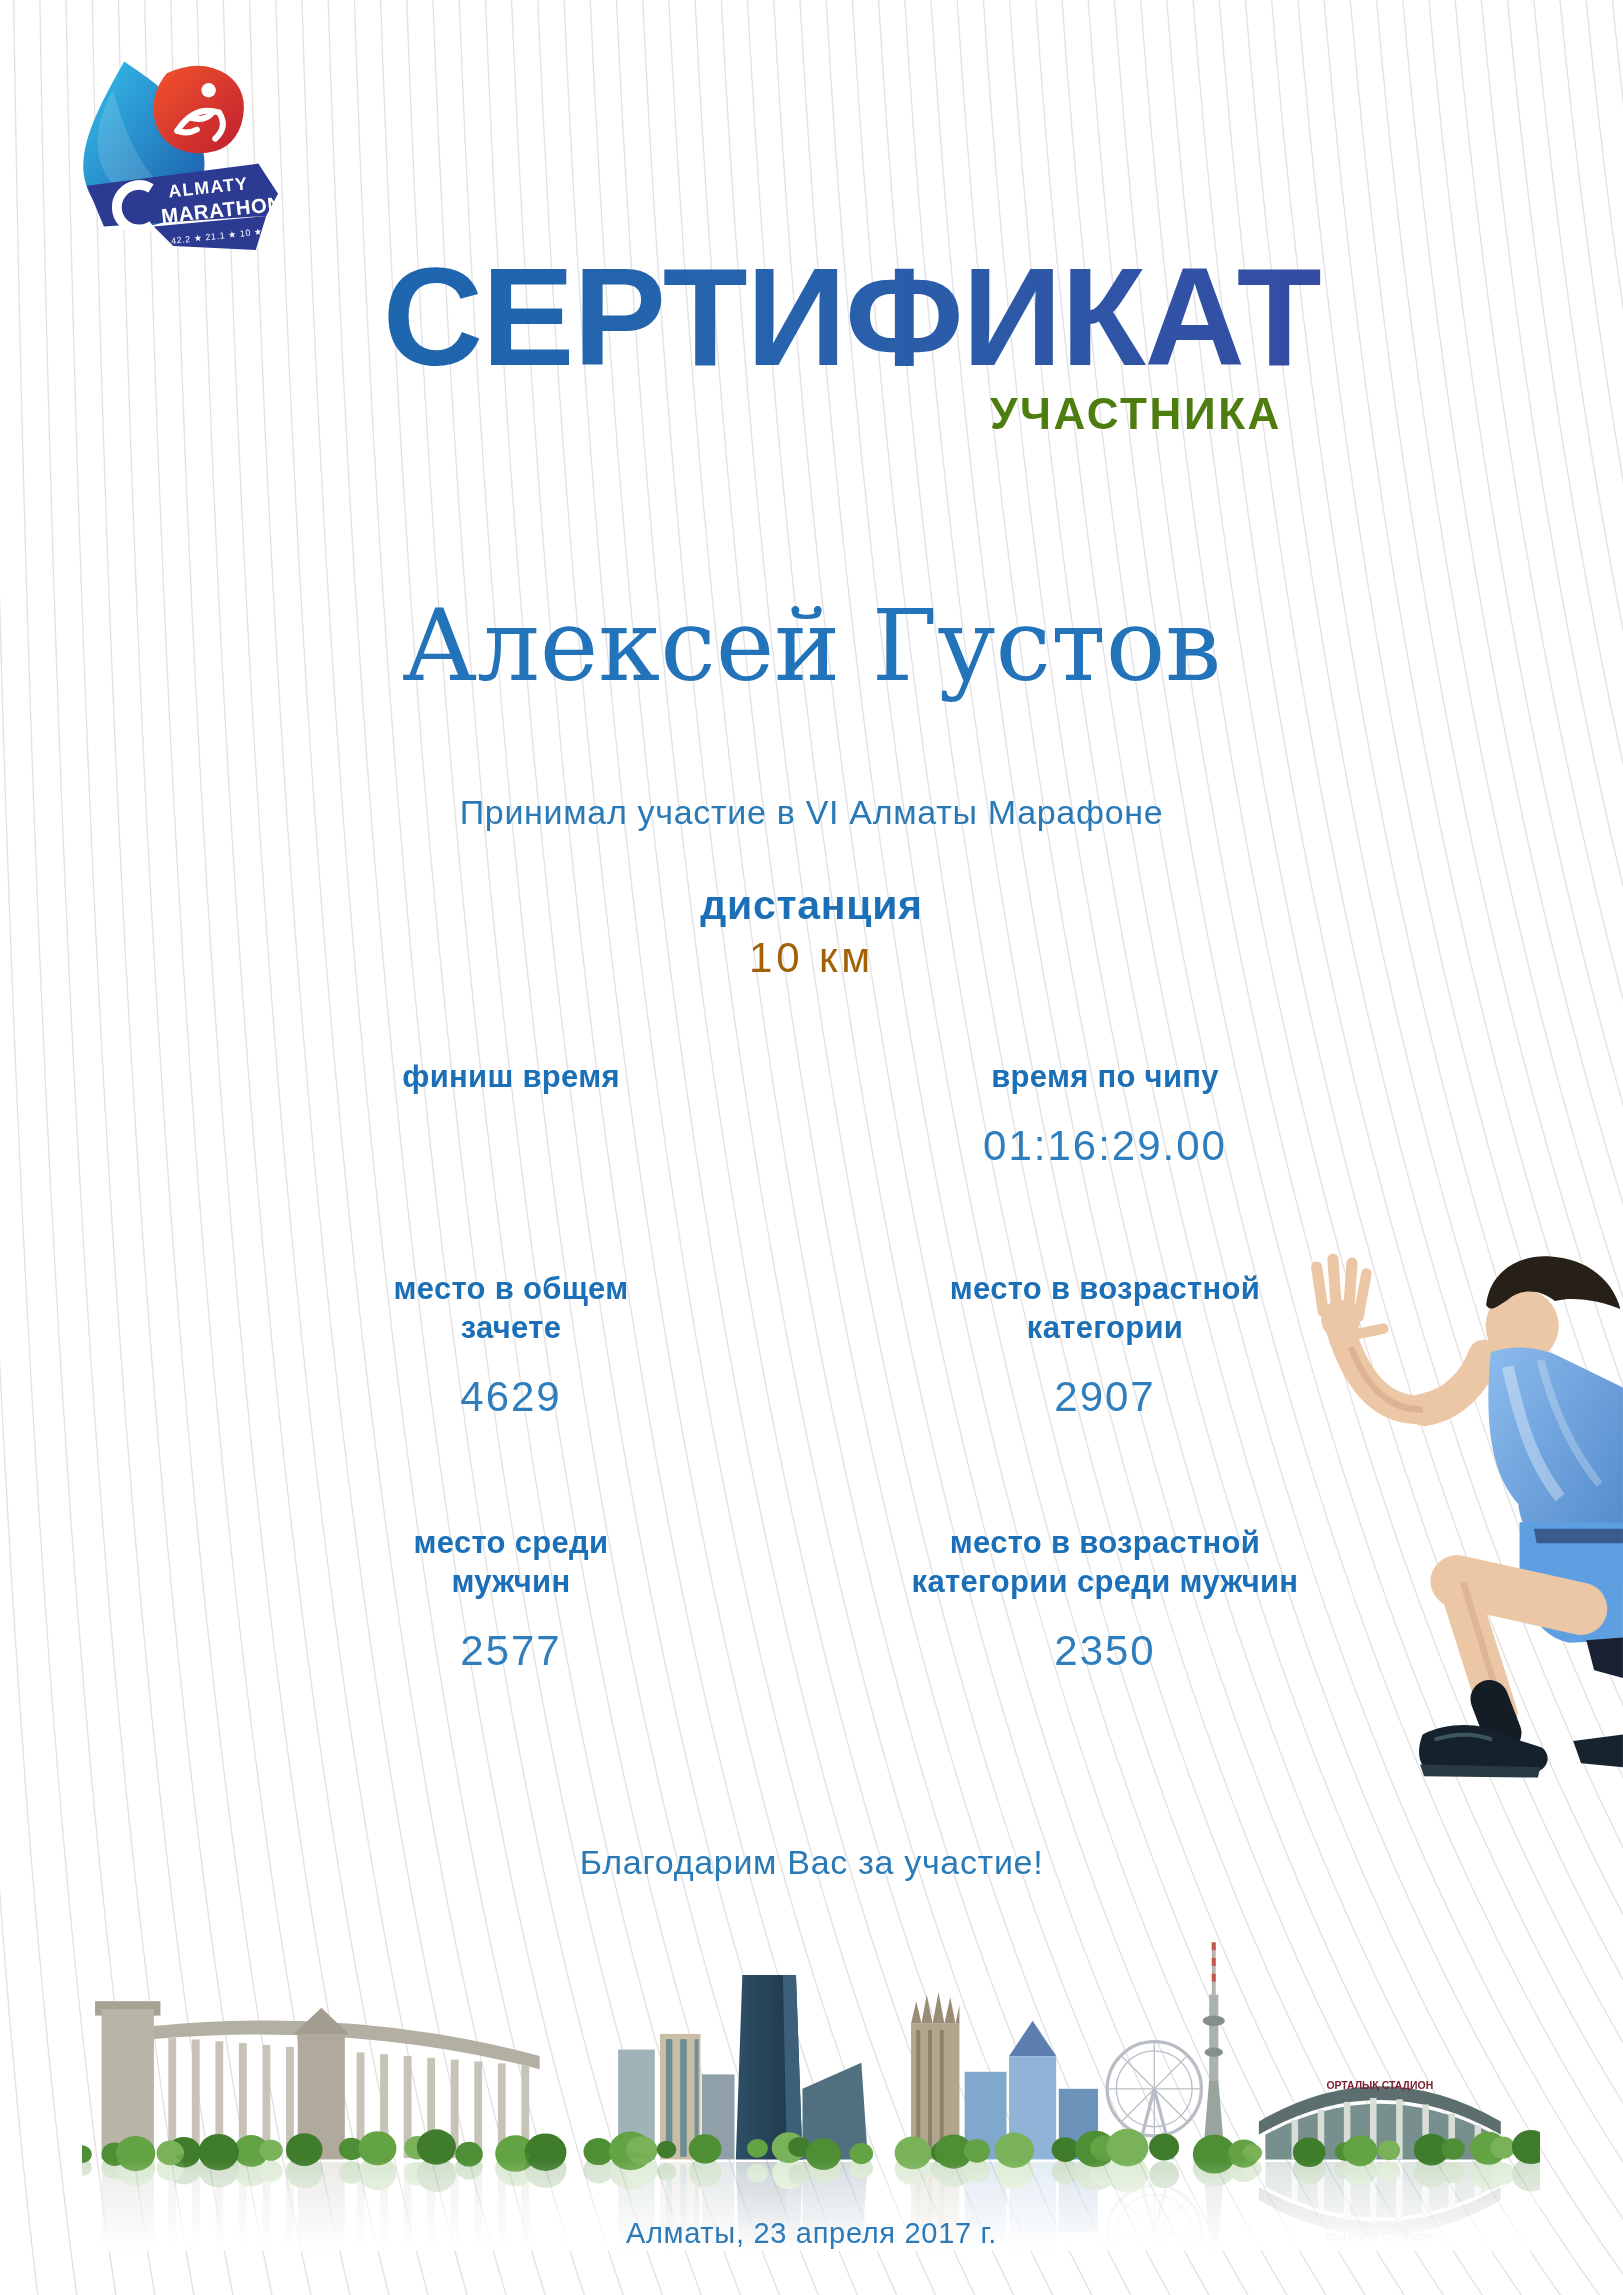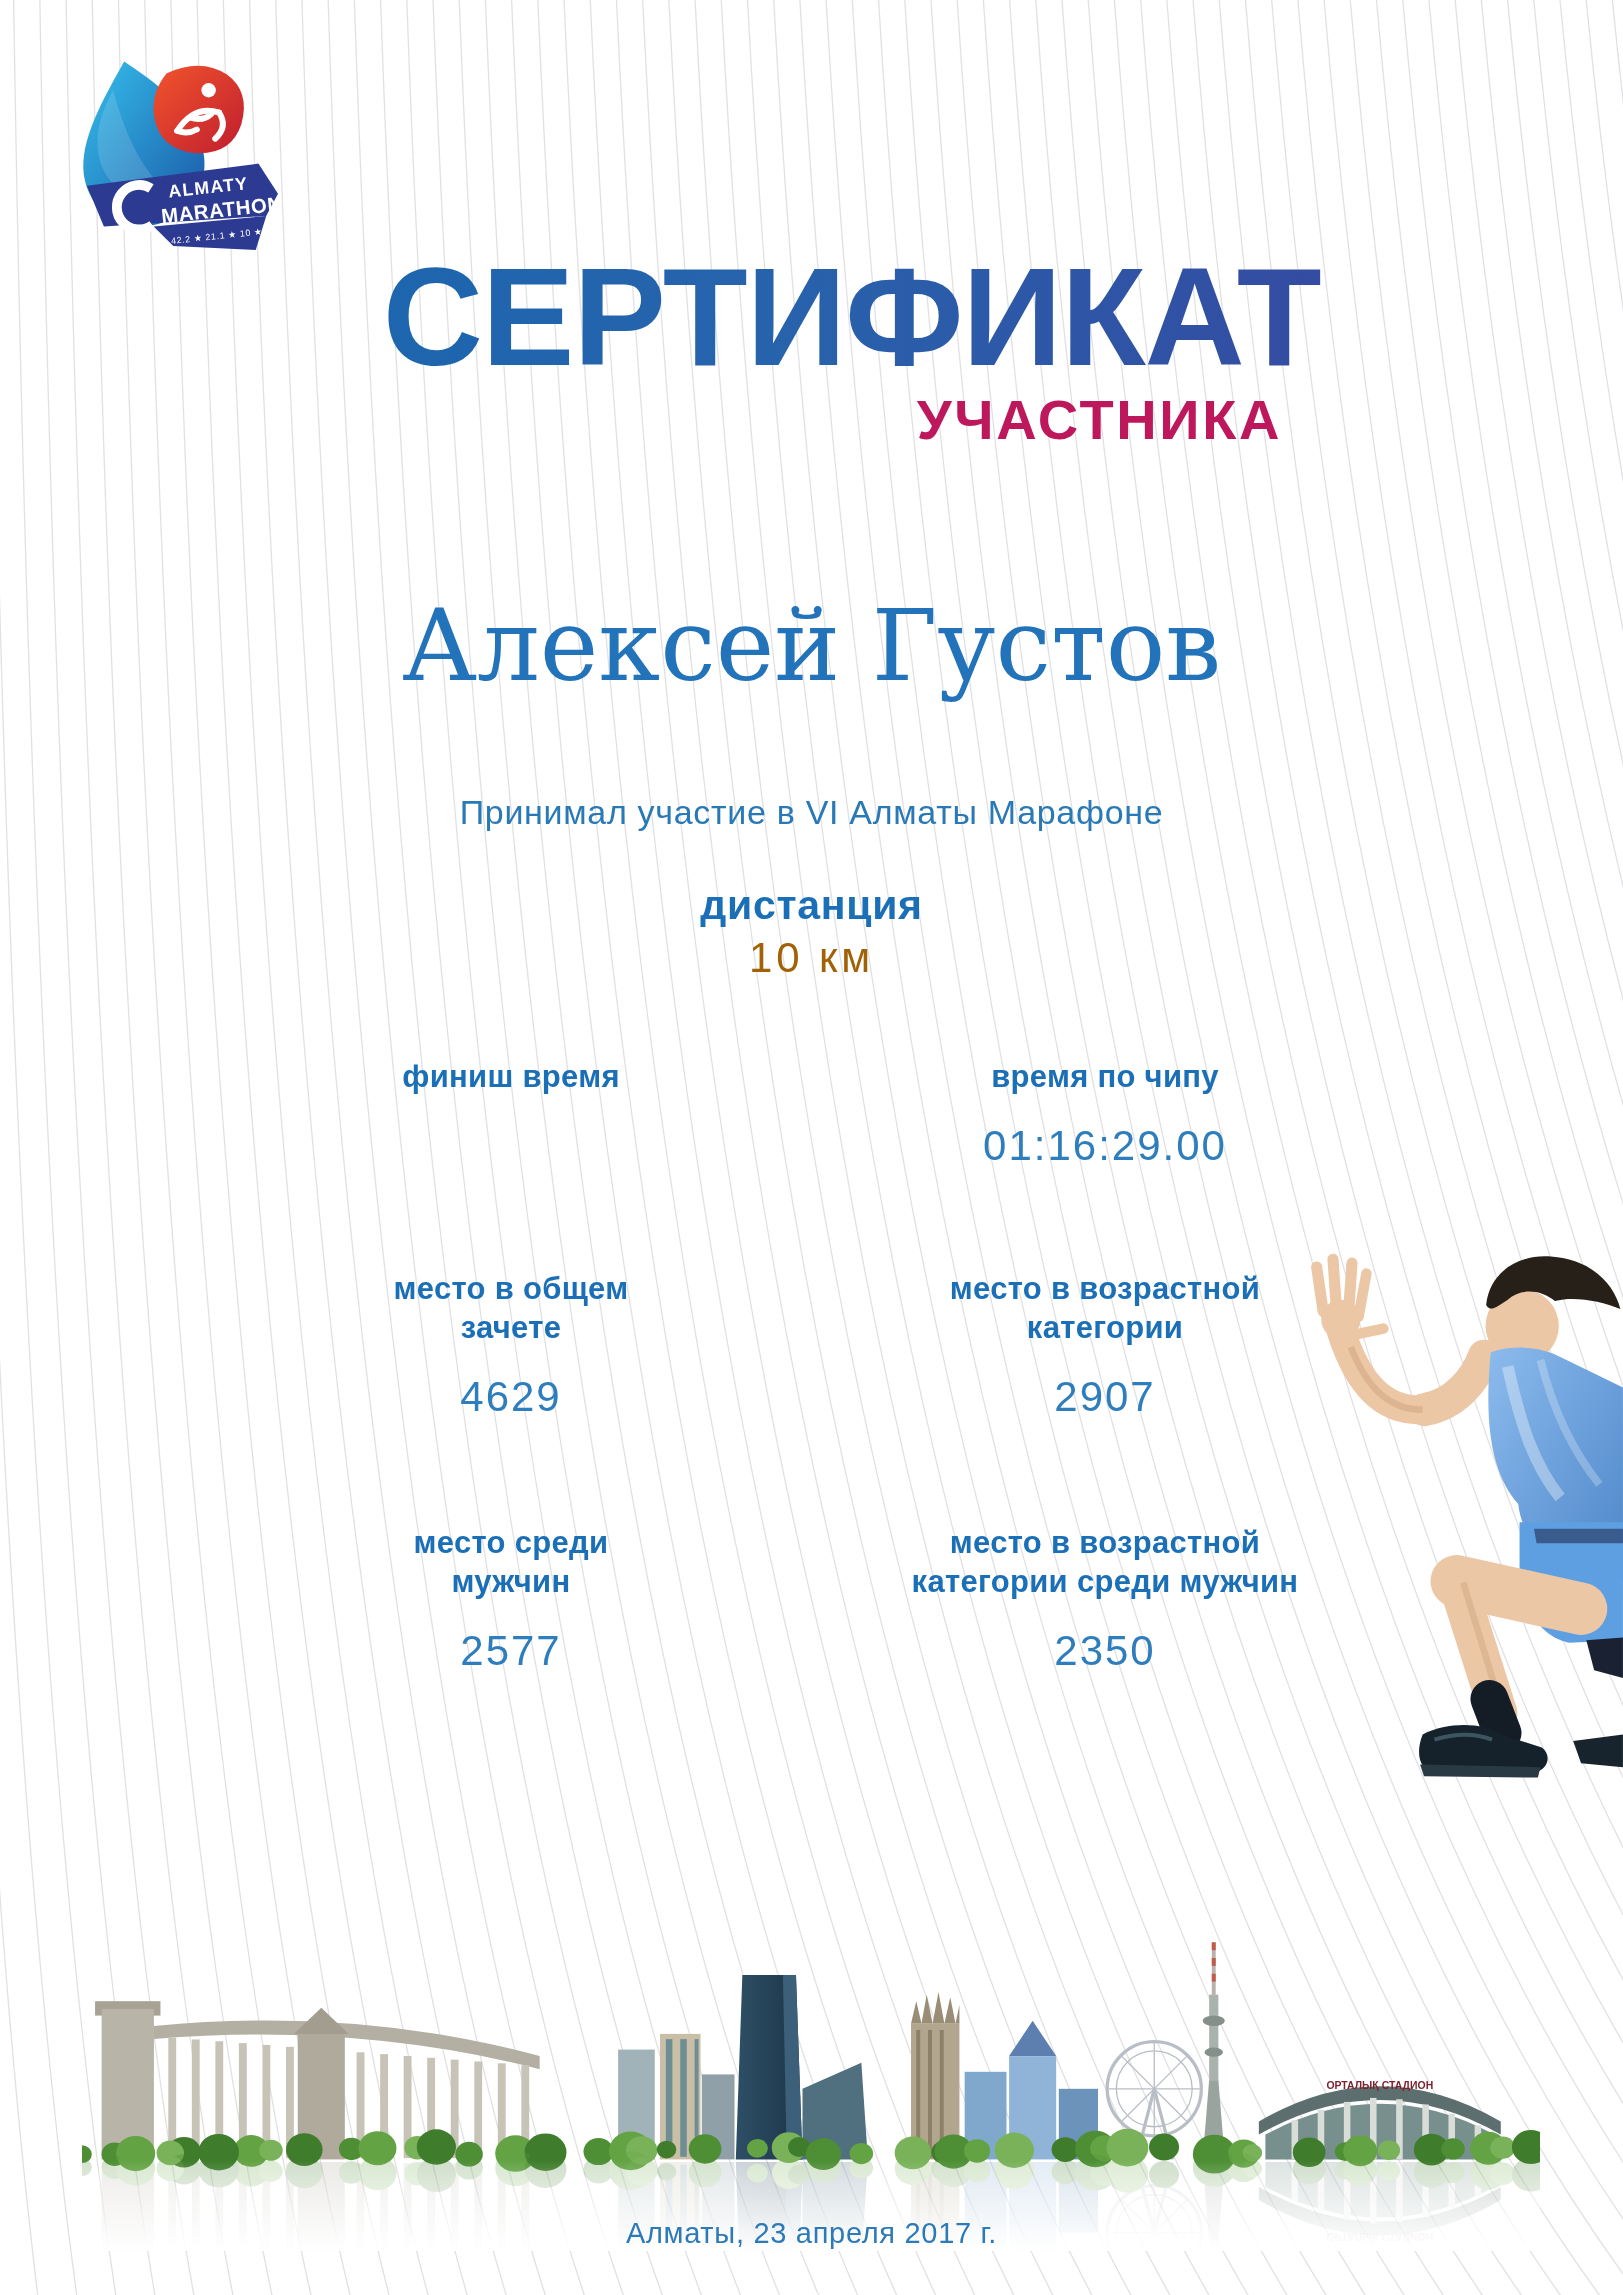--- a/index.html
+++ b/index.html
@@ -11,22 +11,22 @@
   .logo-box{left:62px;top:56px;width:216px;height:206px;}
 
   .title{left:0;top:247px;width:1623px;text-align:center;
          font-size:139px;font-weight:800;letter-spacing:-1.3px;line-height:1;
          color:#2a55a6;margin-left:40px;}
   @supports (-webkit-background-clip: text){
     .title{background:linear-gradient(90deg,#1468b0 0%,#2763ac 45%,#3c3d9b 100%);
            -webkit-background-clip:text;background-clip:text;
            -webkit-text-fill-color:transparent;color:transparent;}
   }
-  .subtitle{right:341px;top:392px;font-size:56px;font-weight:700;
-            color:#be185d;letter-spacing:2.6px;line-height:1;}
+  .subtitle{right:341px;top:392px;font-size:44px;font-weight:700;
+            color:#4d7c0f;letter-spacing:2.6px;line-height:1;}
 
   .name{left:0;top:592px;width:1623px;text-align:center;
         font-family:"DejaVu Serif",serif;font-weight:400;
         font-size:99px;line-height:1.1;color:#2273b9;}
 
   .participation{left:0;top:793px;width:1623px;text-align:center;
         font-size:34px;font-weight:300;color:#2879b6;letter-spacing:0.7px;}
 
   .distance-label{left:0;top:882px;width:1623px;text-align:center;
         font-size:41px;font-weight:700;color:#1a6fb7;letter-spacing:0.7px;}
@@ -209,20 +209,21 @@
     <div class="res-label">место среди
 мужчин</div>
     <div class="res-value">2577</div>
   </div>
   <div class="layer res-col col-right row-c">
     <div class="res-label">место в возрастной
 категории среди мужчин</div>
     <div class="res-value">2350</div>
   </div>
 
+  <div class="layer thanks">Благодарим Вас за участие!</div>
 
   <div class="layer runner-box">
     <svg viewBox="0 0 556 880" width="364" height="576">
       <defs>
         <linearGradient id="gTee" x1="0" y1="0" x2="1" y2="1">
           <stop offset="0" stop-color="#8cbbed"></stop>
             <stop offset="1" stop-color="#4d86c9"></stop>
         </linearGradient>
       </defs>
 

